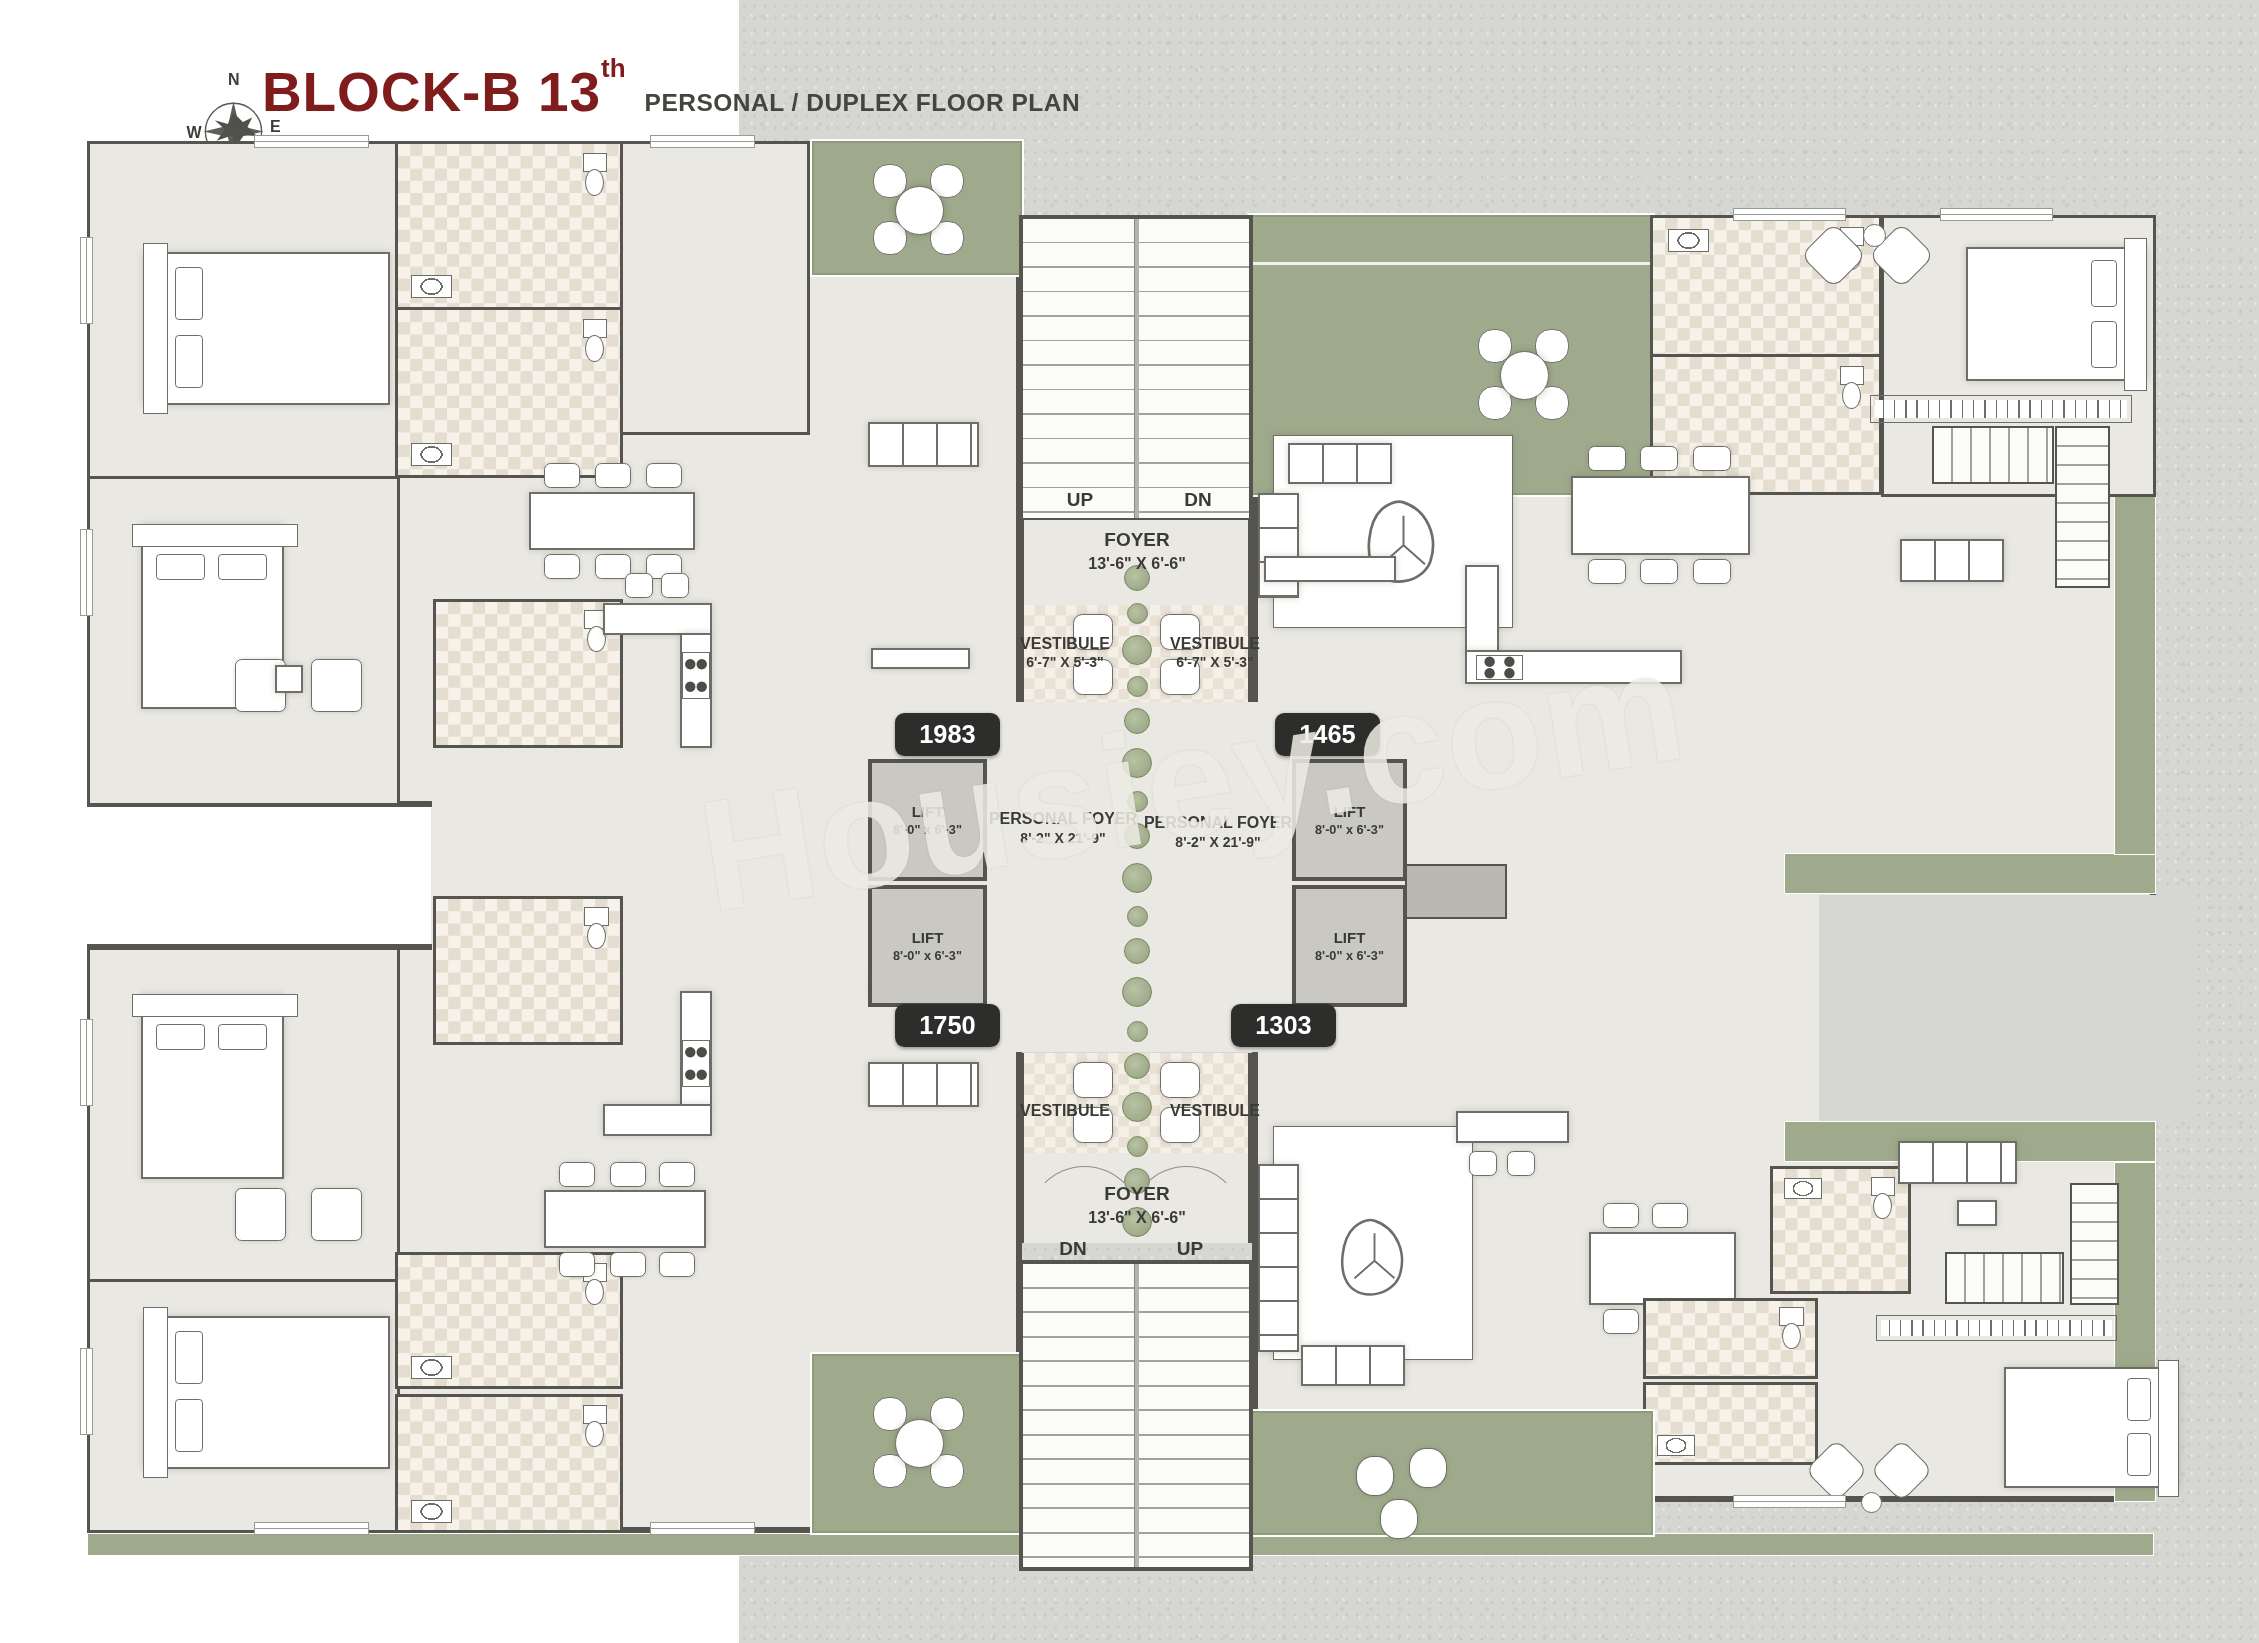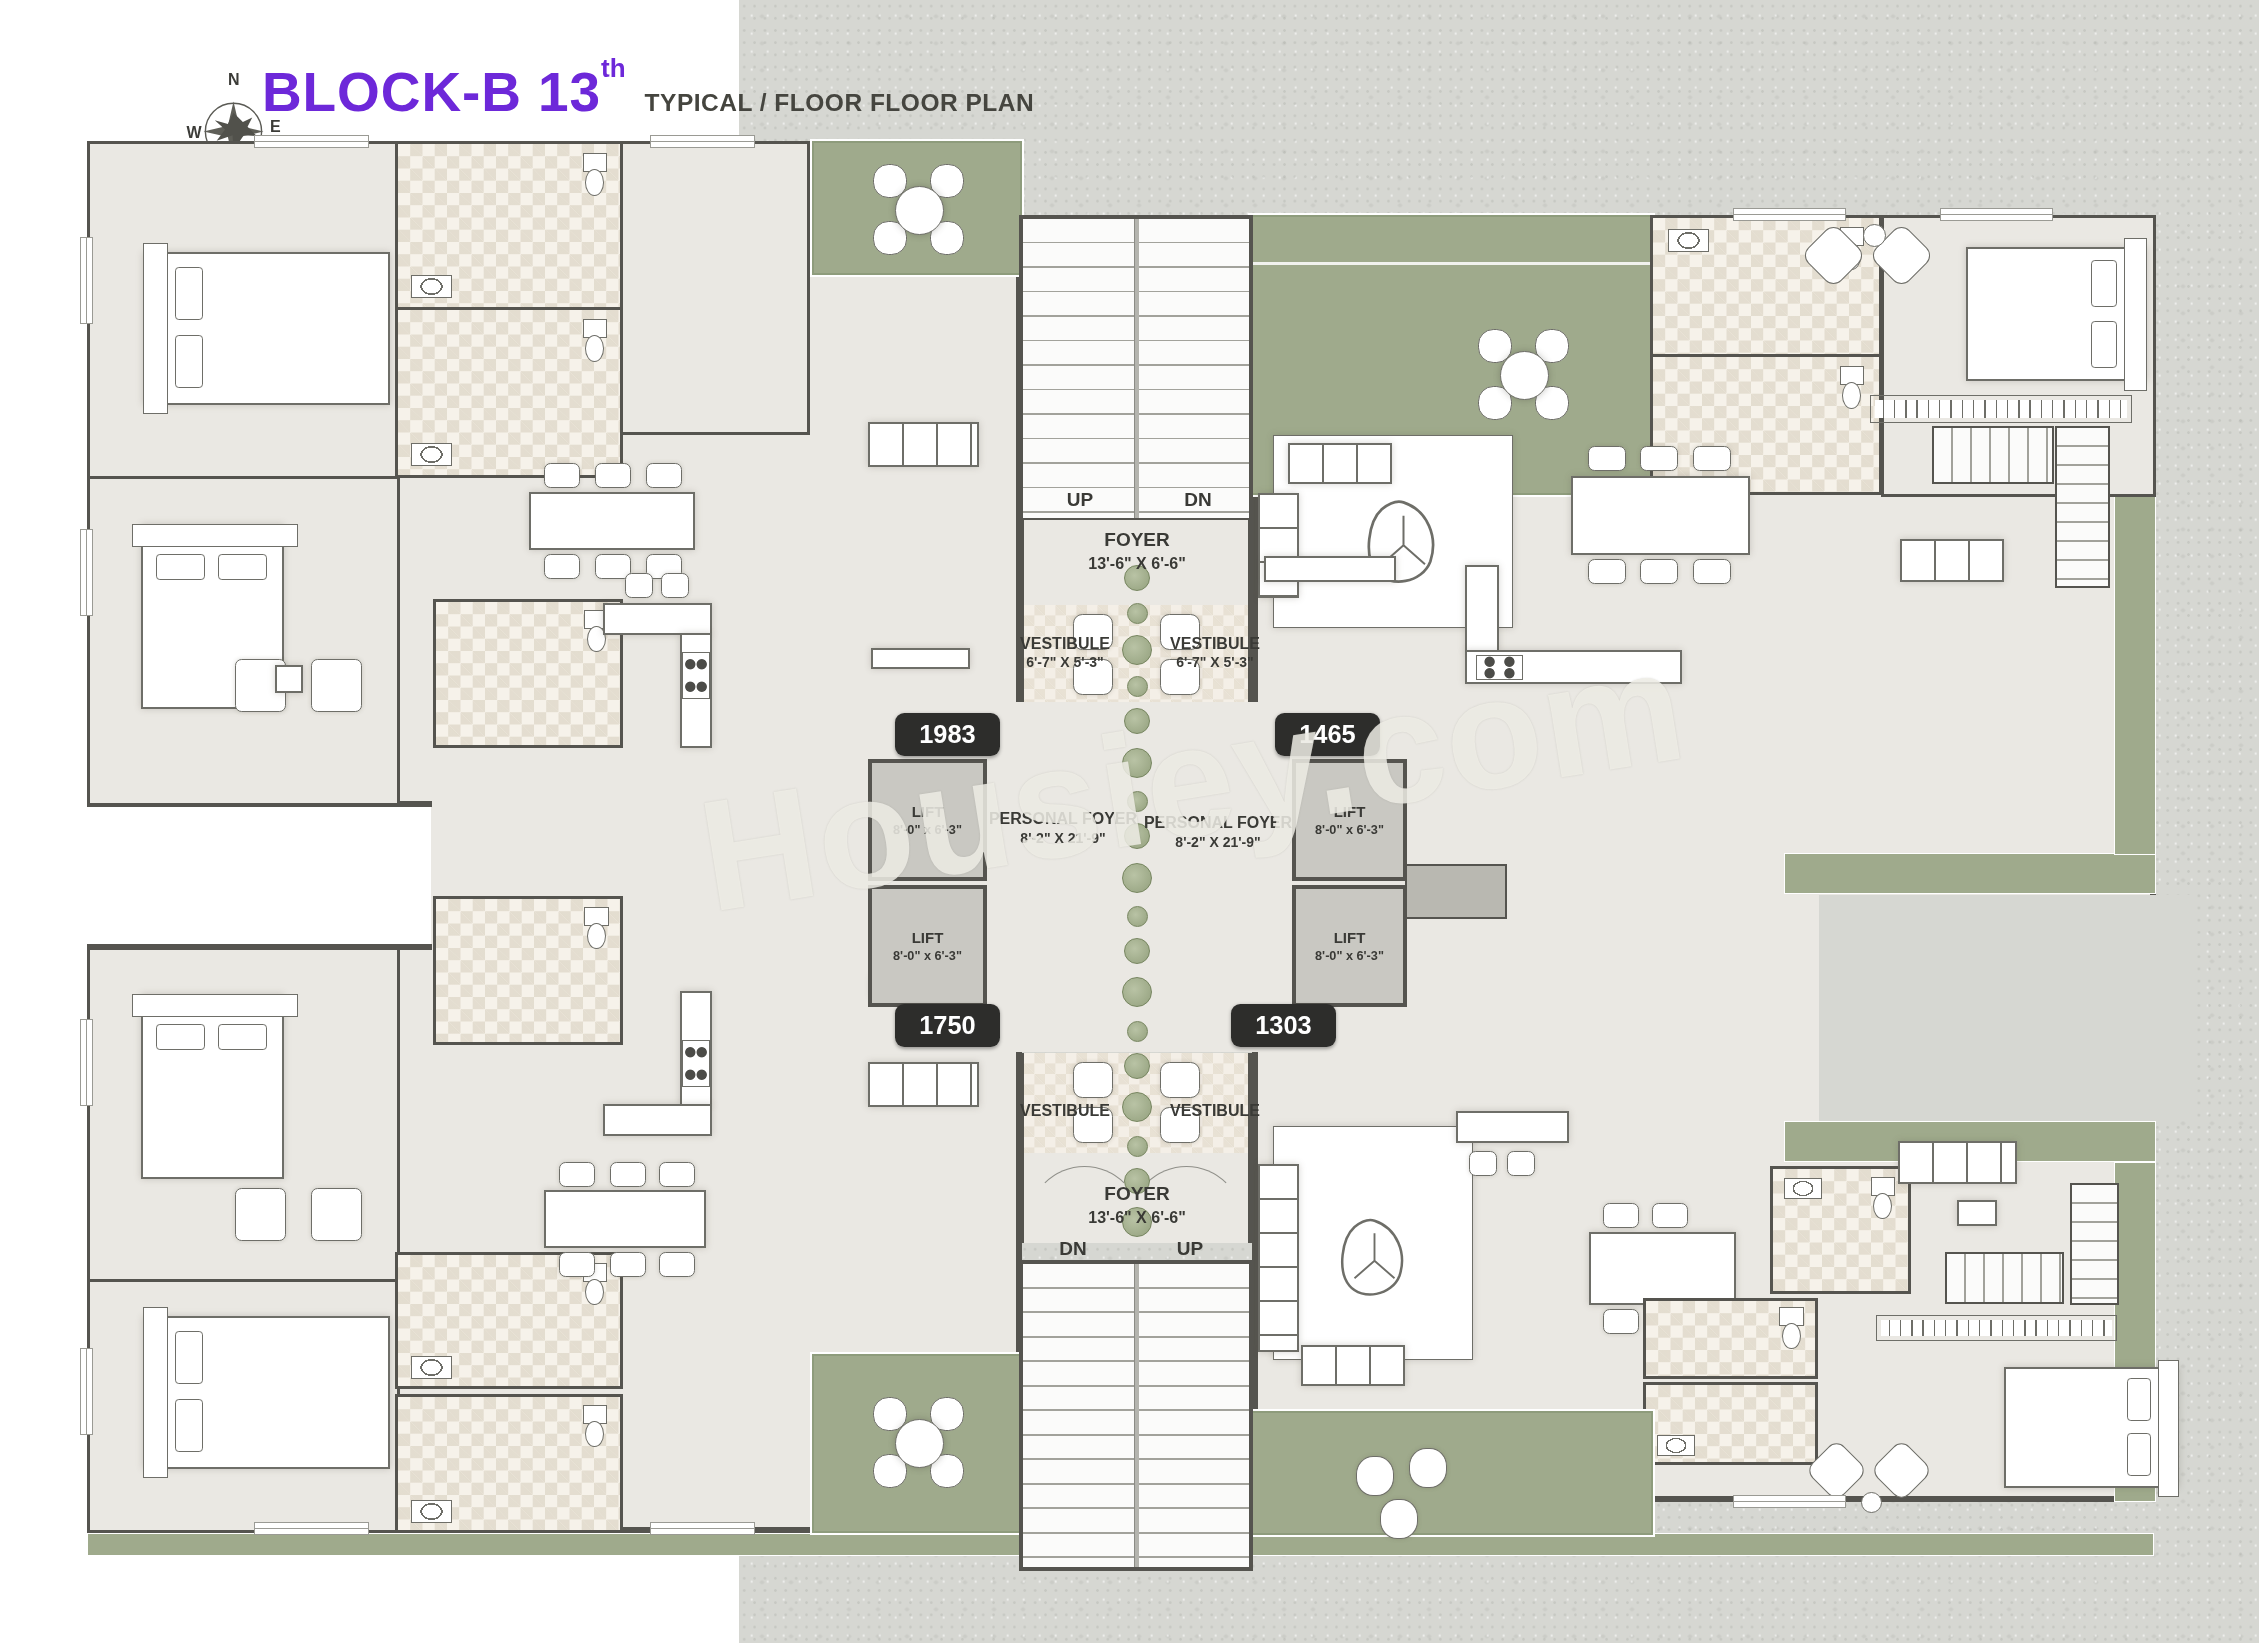--- a/index.html
+++ b/index.html
@@ -16,21 +16,21 @@
     background-image:
       radial-gradient(rgba(158,160,152,.28) 0.9px, transparent 1.5px),
       radial-gradient(rgba(255,255,255,.55) 0.9px, transparent 1.5px),
       radial-gradient(rgba(148,150,144,.16) 1.9px, transparent 2.4px);
     background-size:10.4px 12.2px,16px 18px,29px 27px;
     background-position:0 0,4.7px 6.6px,8.5px 2.8px;}
   
   #compass{left:181px;top:73px;width:105px;height:115px;}
   #compass .pt{position:absolute;font-weight:bold;font-size:16px;color:#3c3c38;}
   #title-row{left:262px;top:53px;display:flex;align-items:baseline;gap:19px;}
-  #title{font-size:55px;font-weight:800;letter-spacing:0.9px;color:#6d28d9;}
+  #title{font-size:55px;font-weight:800;letter-spacing:0.9px;color:#7f1d1d;}
   #title sup{font-size:26px;font-weight:800;vertical-align:34px;letter-spacing:0;}
   #subtitle{font-size:24.5px;font-weight:700;color:#45453f;letter-spacing:0.5px;}
   
   .slab{position:absolute;background:var(--floor);border:6.6px solid var(--wall);box-sizing:border-box;}
   .room{position:absolute;border:3.8px solid var(--wall);box-sizing:border-box;background:var(--floor);}
   .bath{background:
       linear-gradient(45deg,rgba(205,196,176,.45) 25%,transparent 25%,transparent 75%,rgba(205,196,176,.45) 75%) 0 0/24.5px 24.5px,
       linear-gradient(45deg,rgba(205,196,176,.45) 25%,transparent 25%,transparent 75%,rgba(205,196,176,.45) 75%) 12.2px 12.2px/24.5px 24.5px,
       #f6f2ea;}
   .vest{background:
@@ -111,21 +111,21 @@
       <polygon points="56,30 62,56 88,62 62,68 56,94 50,68 24,62 50,56" fill="#5f5f58"></polygon>
       <polygon points="56,42 66,52 76,47 71,57 81,67 67,66 56,82 55,66 38,72 47,60 36,50 50,54" fill="#51514b"></polygon>
     </svg>
     <span class="pt" style="left:47px;top:-1.9px;">N</span>
     <span class="pt" style="left:89px;top:45px;">E</span>
     <span class="pt" style="left:47px;top:96px;">S</span>
     <span class="pt" style="left:5.6px;top:51px;">W</span>
   </div>
   <div id="title-row" class="abs">
     <div id="title"><span>BLOCK-B 13</span><sup>th</sup></div>
-    <div id="subtitle">TYPICAL / FLOOR FLOOR PLAN</div>
+    <div id="subtitle">PERSONAL / DUPLEX FLOOR PLAN</div>
   </div>
 
   <div class="slab" style="left:87px;top:141px;width:935px;height:1392px;"></div>
   <div class="gap" style="left:73px;top:807px;width:358px;height:137px;"></div>
   <div class="w" style="left:87px;top:801px;width:345px;height:5.6px;"></div>
   <div class="w" style="left:87px;top:944px;width:345px;height:5.6px;"></div>
 
   <div class="gband" style="left:87px;top:185px;width:45px;height:215px;"></div>
   <div class="gband" style="left:87px;top:407px;width:45px;height:311px;"></div>
   <div class="gband" style="left:87px;top:951px;width:45px;height:303px;"></div>

